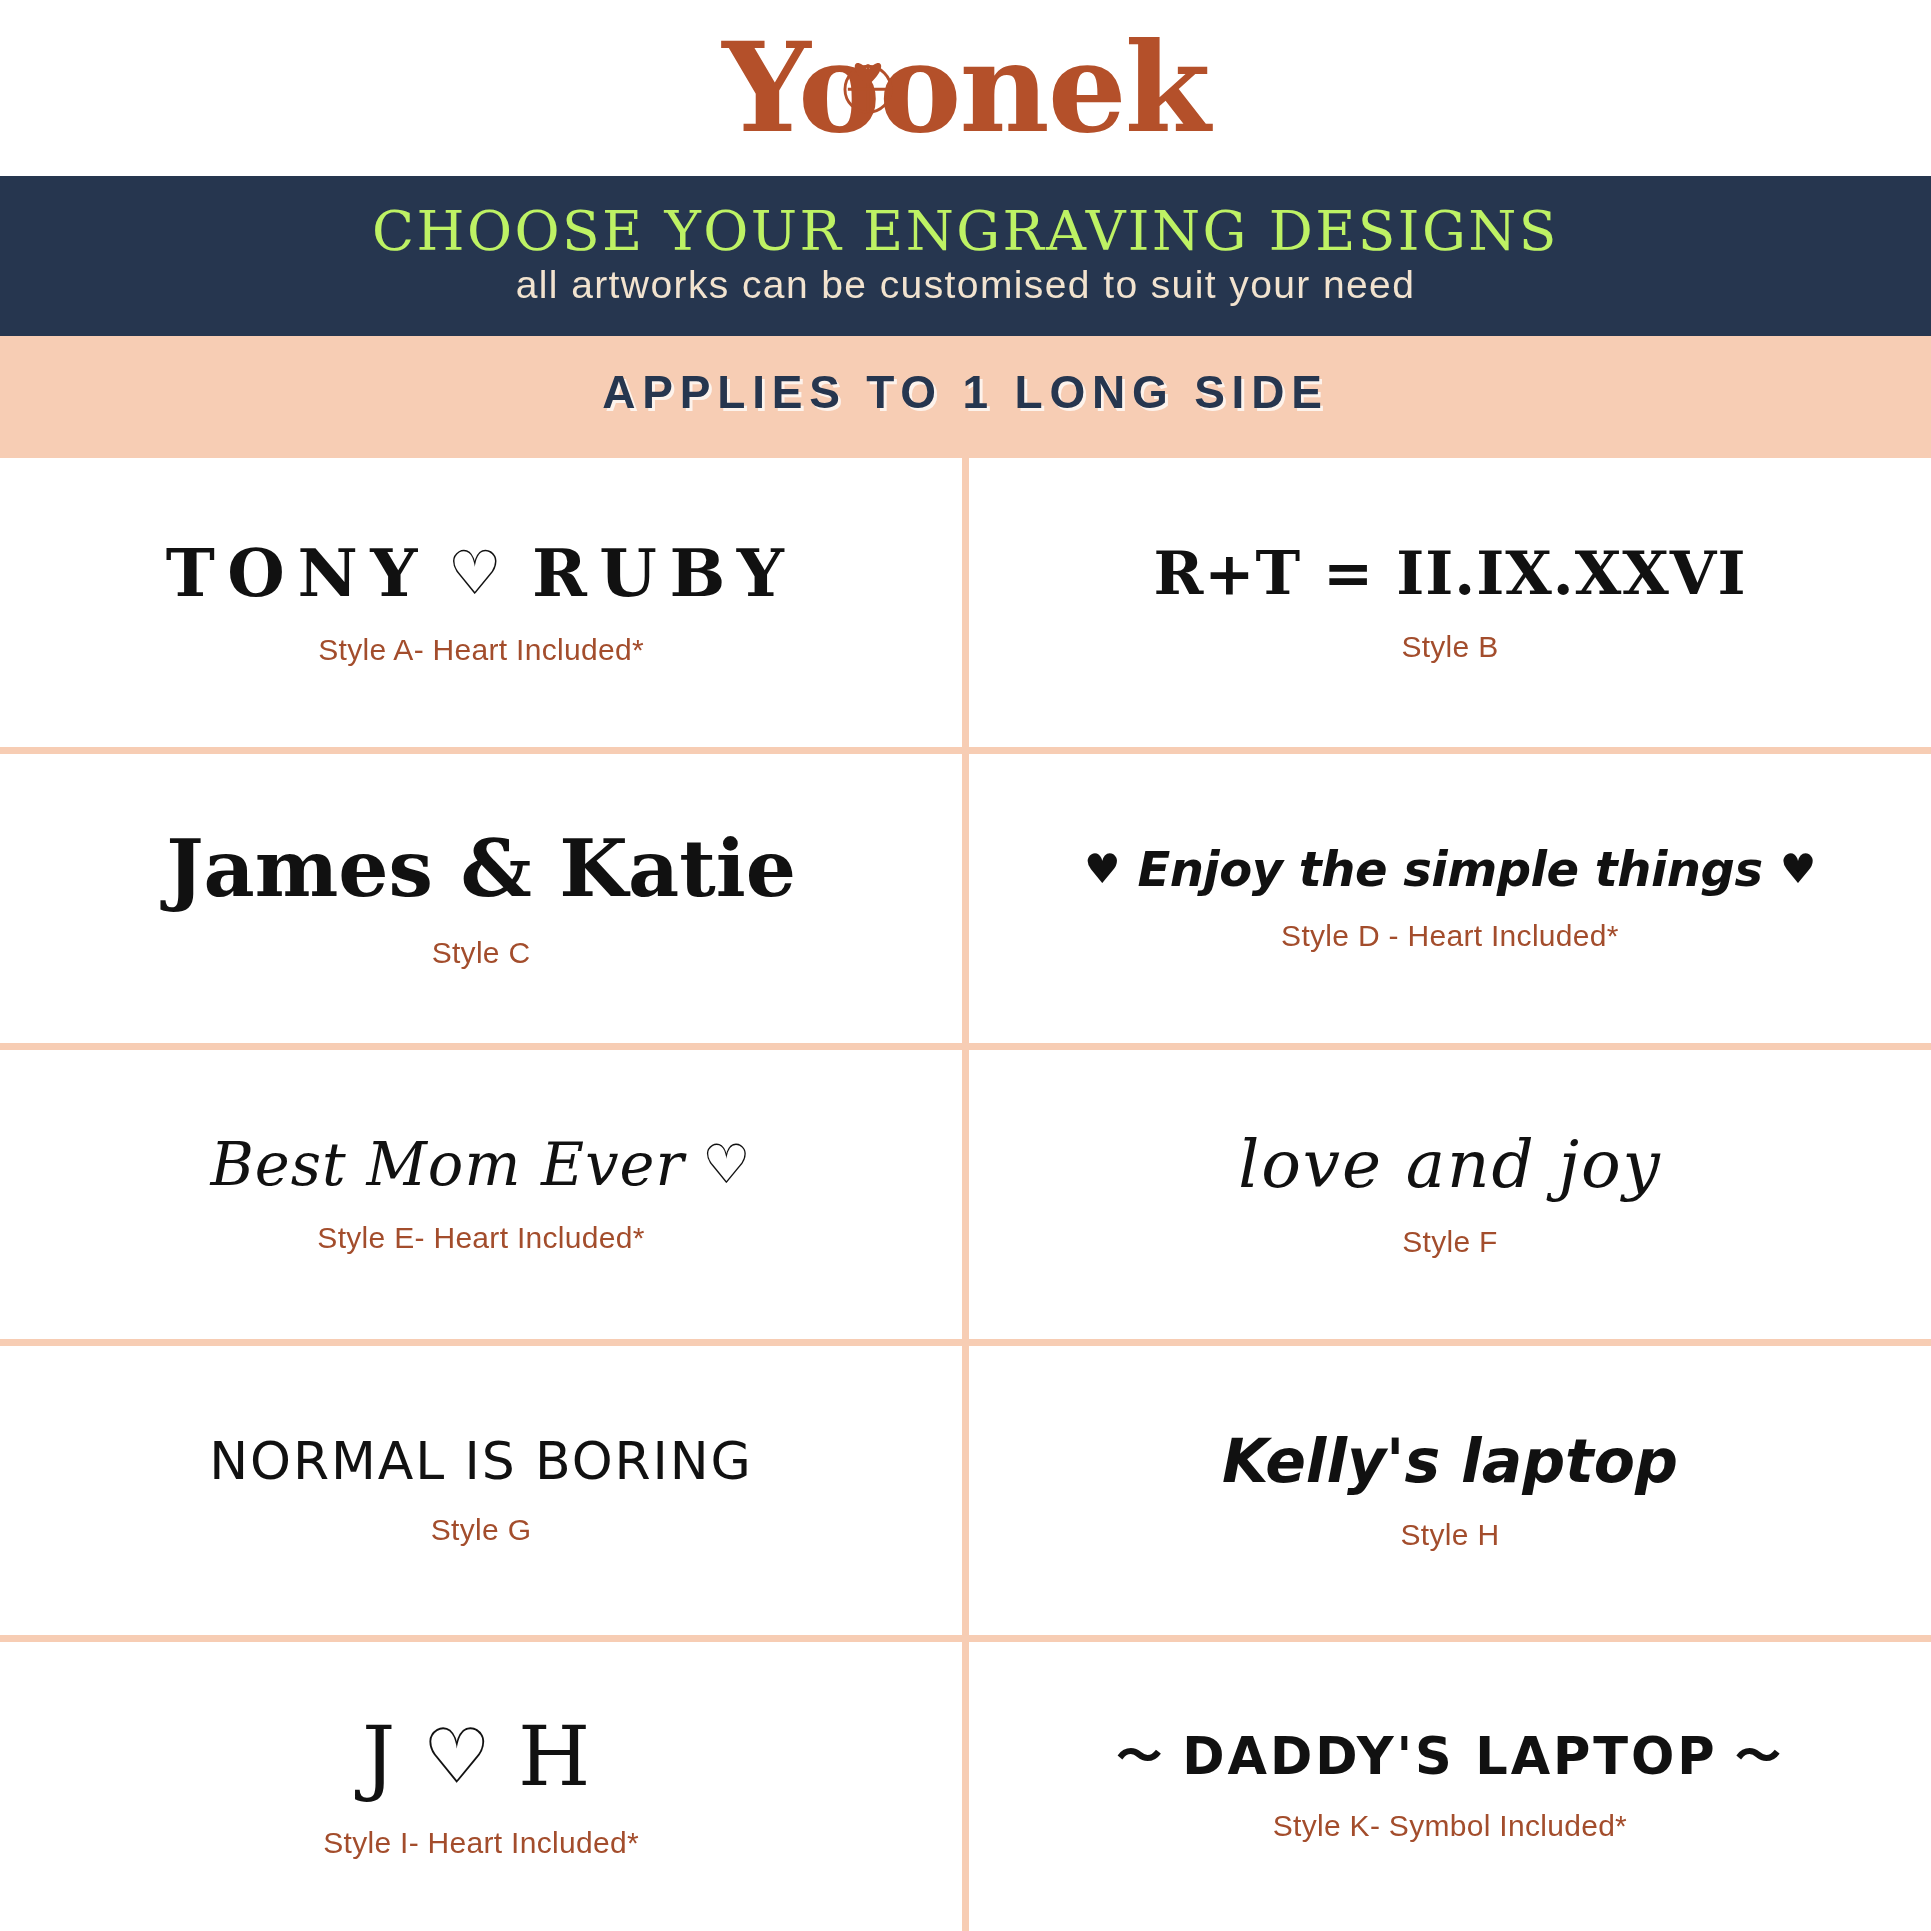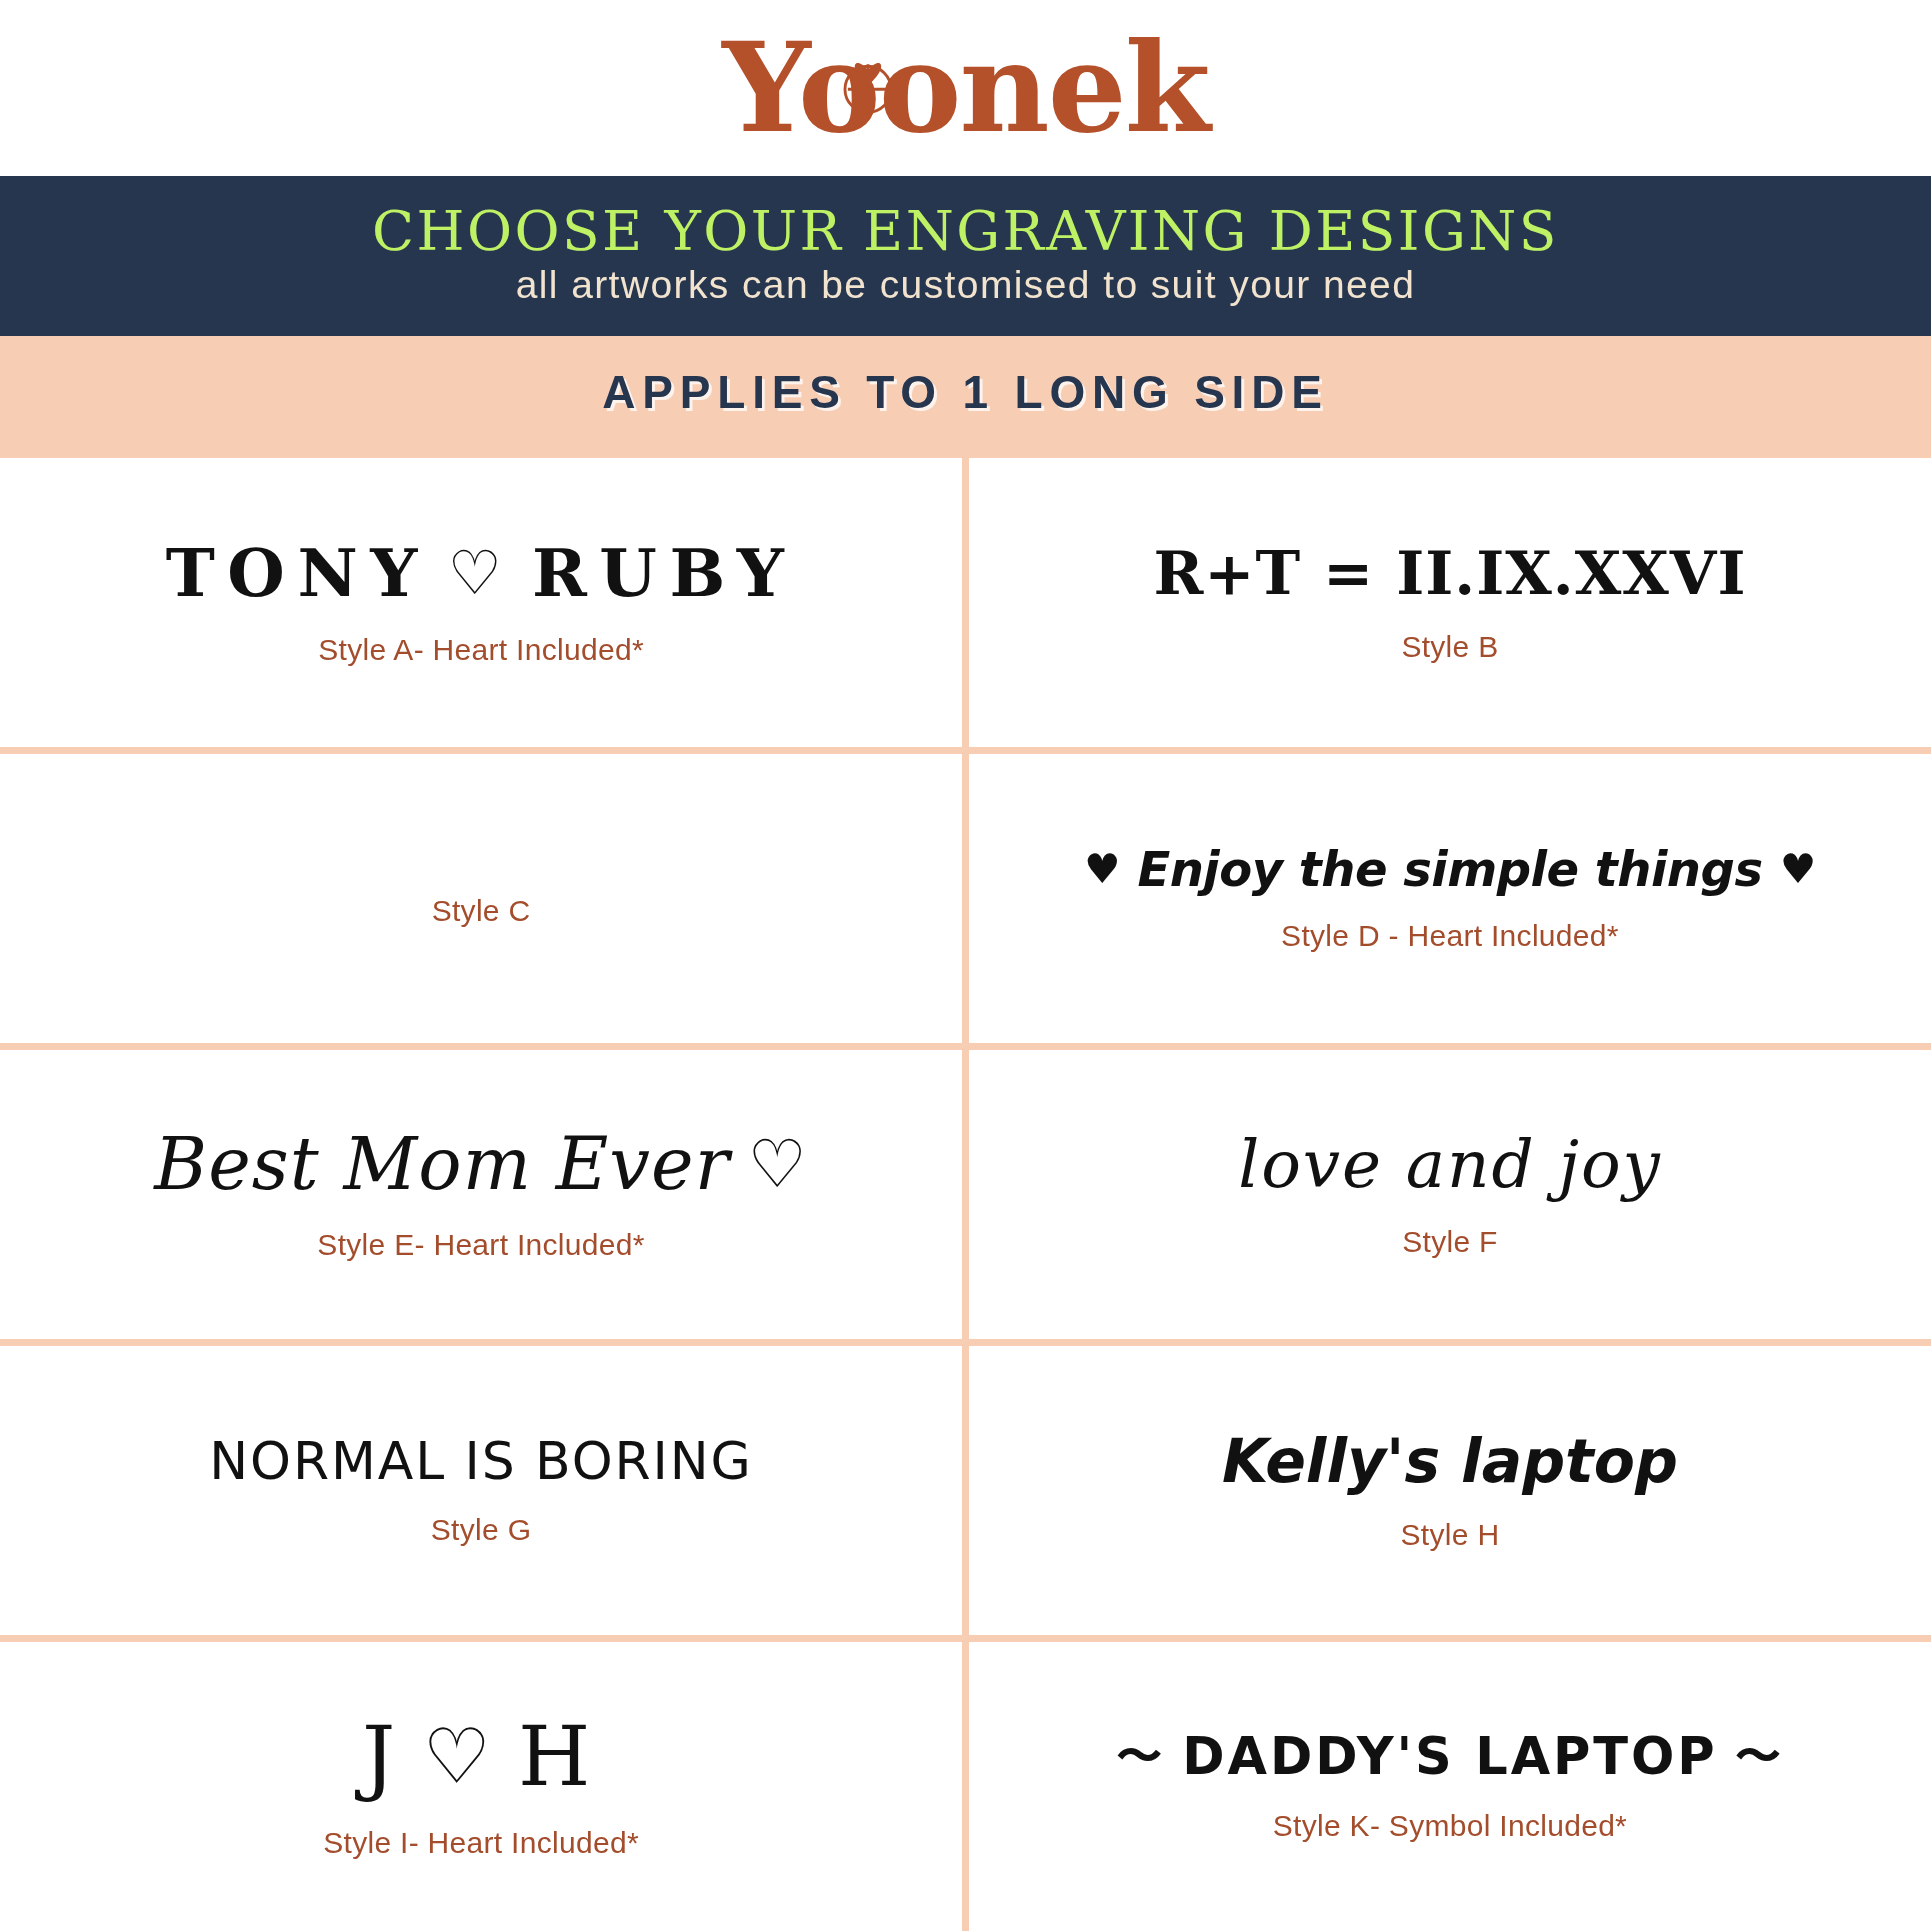--- a/index.html
+++ b/index.html
@@ -149,21 +149,21 @@
   .s-d {
     font-family: "DejaVu Sans", sans-serif;
     font-weight: 700;
     font-style: italic;
     font-size: 48px;
     letter-spacing: -0.5px;
   }
   .s-e {
     font-family: "DejaVu Serif", serif;
     font-style: italic;
-    font-size: 72px;
+    font-size: 59px;
     letter-spacing: 1px;
   }
   .s-f {
     font-family: "DejaVu Serif", serif;
     font-style: italic;
     font-size: 66px;
     letter-spacing: 1.9px;
   }
   .s-g {
     font-family: "DejaVu Sans", sans-serif;
@@ -244,20 +244,23 @@
     </div>
 
     <div class="cell">
       <div class="sample s-b">
         <span>R+T = II.IX.XXVI</span>
       </div>
       <div class="caption">Style B</div>
     </div>
 
     <div class="cell">
+      <div class="sample s-c">
+        <span>James &amp; Katie</span>
+      </div>
       <div class="caption">Style C</div>
     </div>
 
     <div class="cell">
       <div class="sample s-d">
         <span class="heart-solid">♥</span>
         <span>Enjoy the simple things</span>
         <span class="heart-solid">♥</span>
       </div>
       <div class="caption">Style D - Heart Included*</div>

